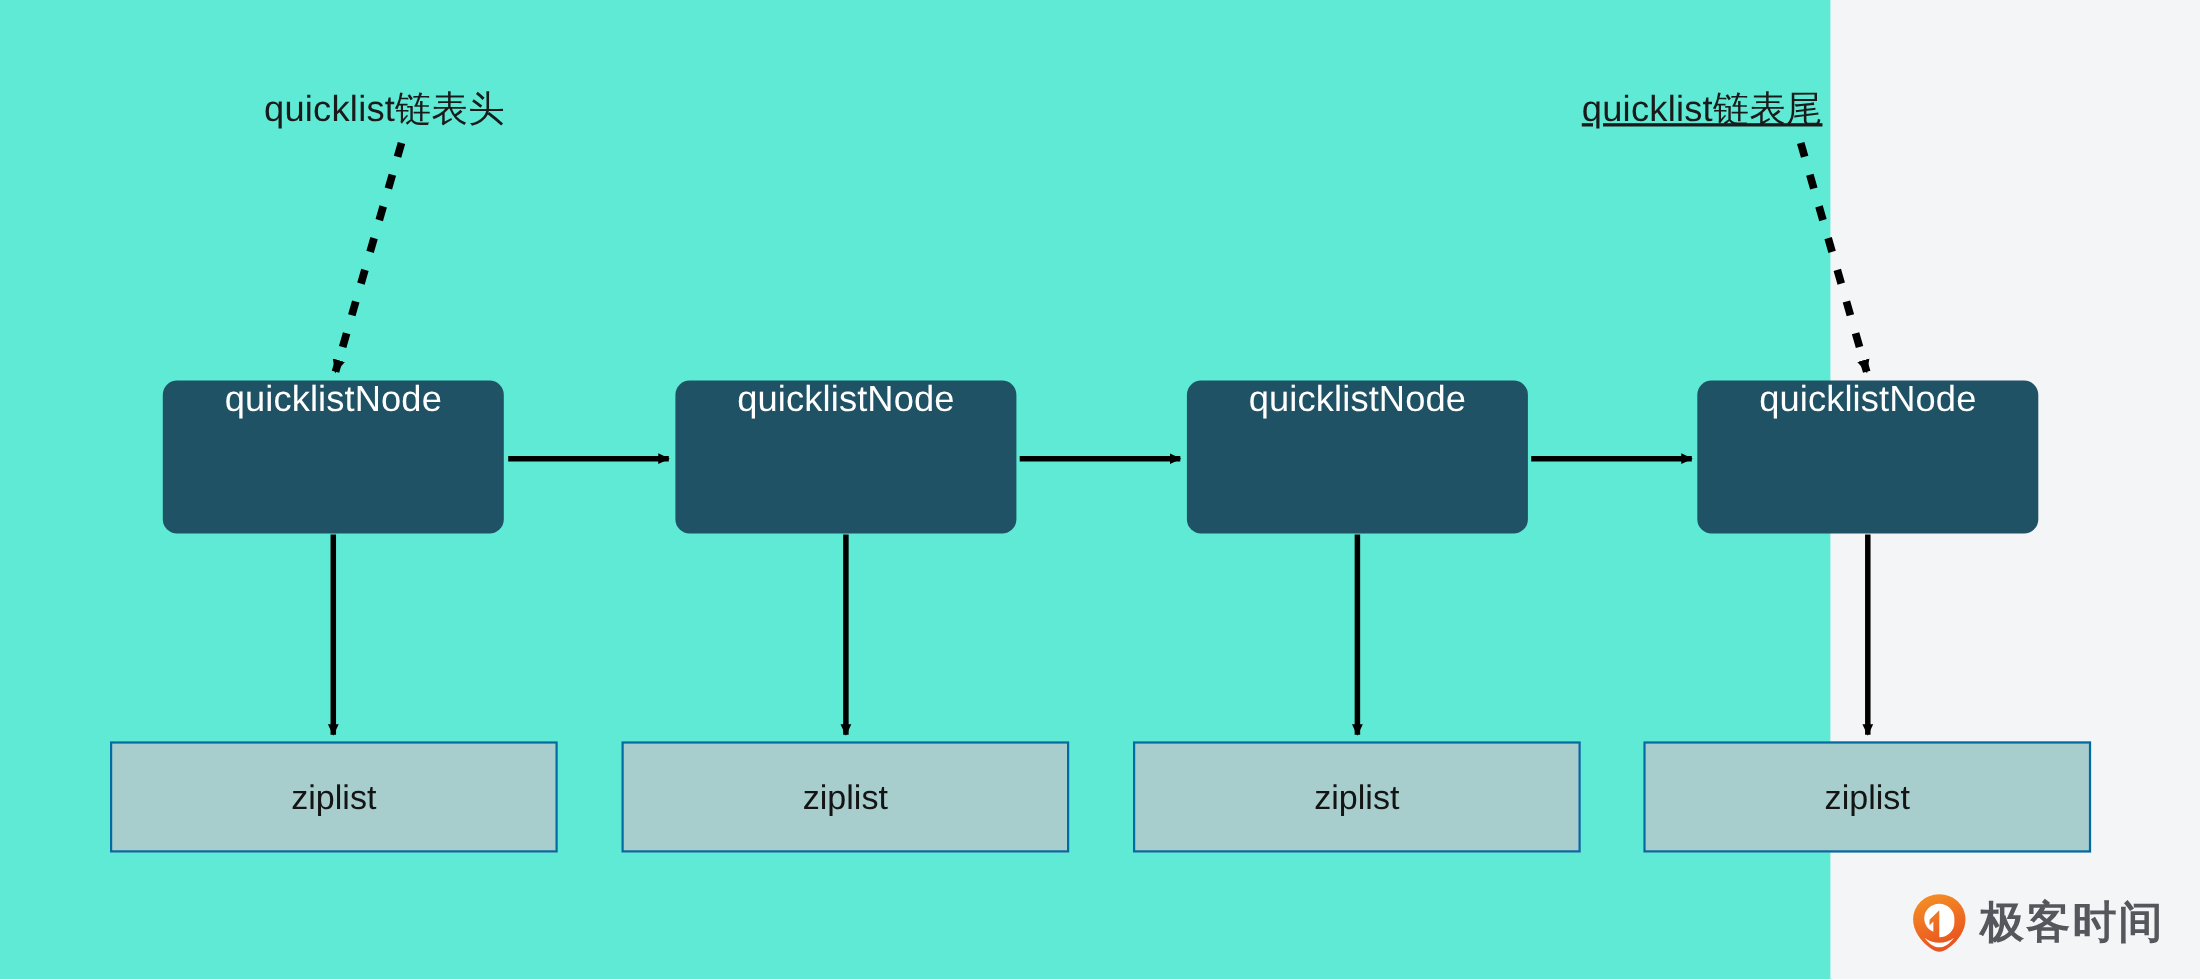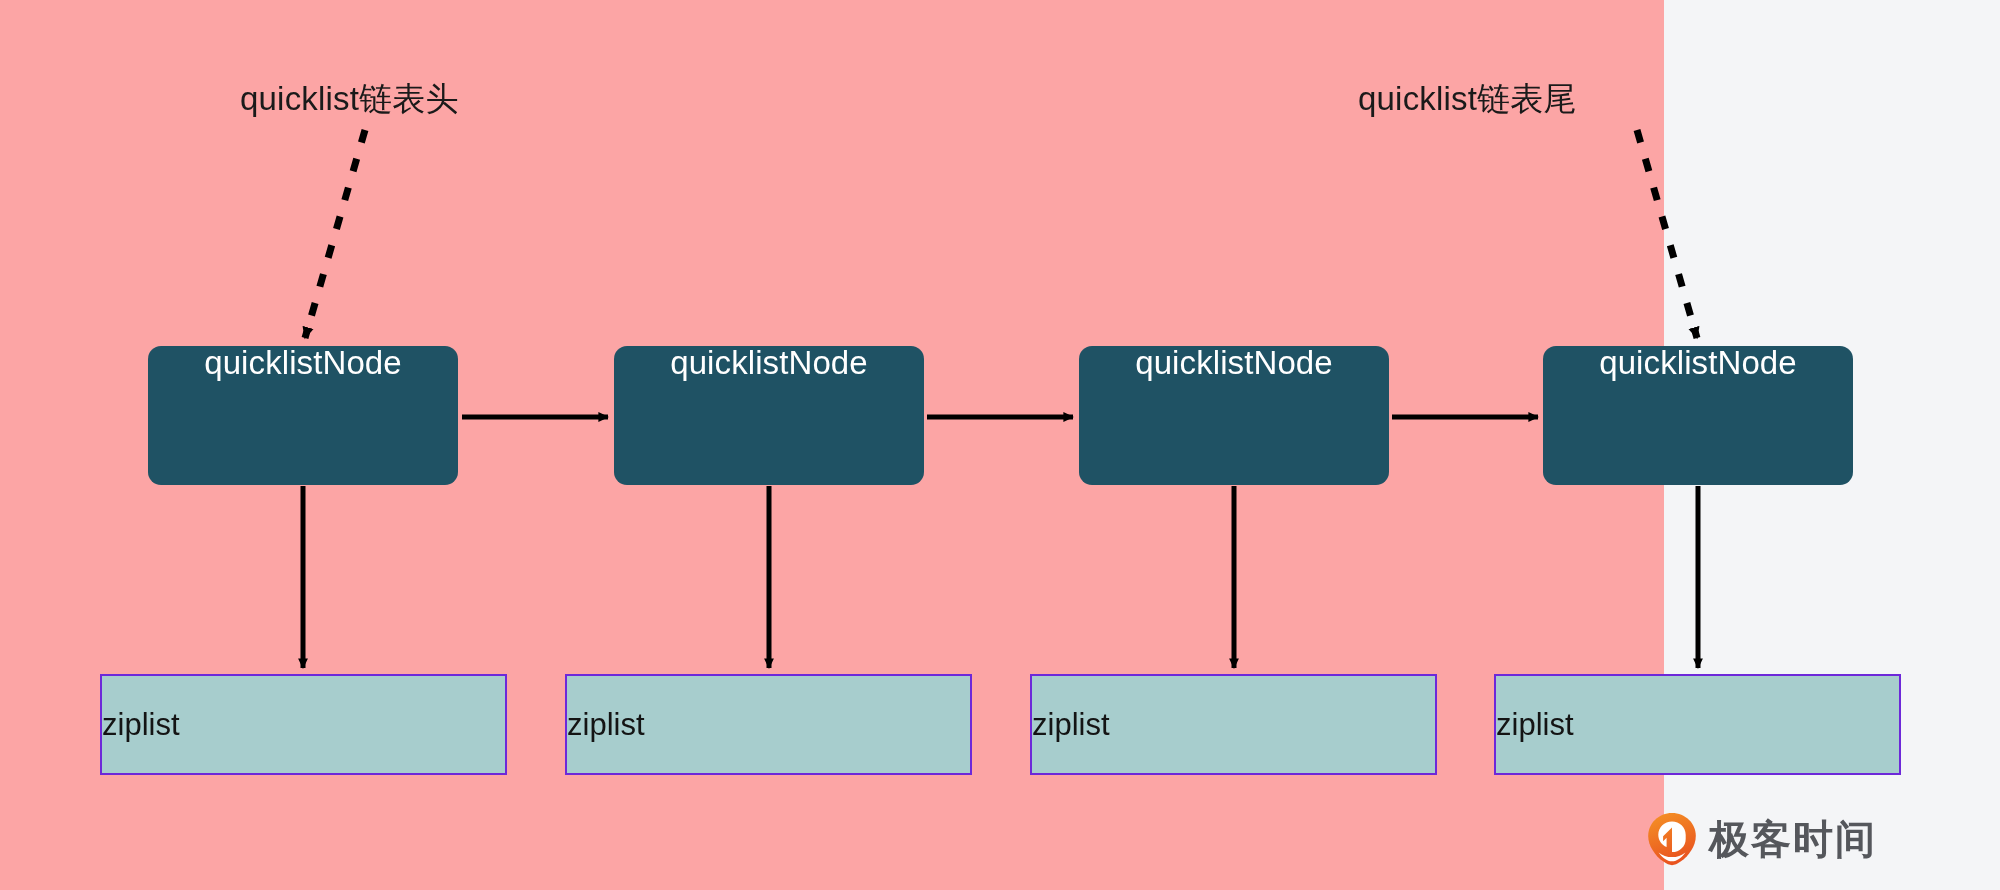--- a/index.html
+++ b/index.html
@@ -11,21 +11,21 @@
     width: 2000px;
     height: 890px;
     background: #f4f5f7;
     font-family: "Liberation Sans", "DejaVu Sans", sans-serif;
     overflow: hidden;
   }
   #canvas {
     position: relative;
     width: 1664px;
     height: 890px;
-    background: #fca5a5;
+    background: #5eead4;
   }
   #edges {
     position: absolute;
     left: 0;
     top: 0;
     width: 2000px;
     height: 890px;
     pointer-events: none;
   }
   .anno-label {
@@ -52,35 +52,35 @@
     font-size: 33px;
     line-height: 1;
     letter-spacing: 0.1px;
     white-space: nowrap;
   }
   .zip-box {
     position: absolute;
     width: 407px;
     height: 101px;
     background: #a7cdcd;
-    border: 2px solid #6d28d9;
+    border: 2px solid #0369a1;
     box-sizing: border-box;
     display: flex;
     align-items: center;
-    justify-content: flex-start;
+    justify-content: center;
   }
   .zip-box .zip-label {
     color: #141414;
     font-size: 31px;
     line-height: 1;
     white-space: nowrap;
   }
   #brand {
     position: absolute;
-    left: 1646px;
+    left: 1737px;
     top: 812px;
     display: flex;
     align-items: center;
     gap: 11px;
   }
   #brand .brand-text {
     font-size: 40px;
     line-height: 1;
     color: #55575c;
     letter-spacing: 2px;
@@ -117,21 +117,21 @@
     </g>
 
     <g stroke="#000000" stroke-width="7" fill="none" stroke-dasharray="13 17" stroke-linecap="butt">
       <line x1="365" y1="130" x2="305" y2="338" marker-end="url(#arrowDash)"></line>
       <line x1="1637" y1="130" x2="1697" y2="338" marker-end="url(#arrowDash)"></line>
     </g>
   </svg>
 
   <div class="anno-label" style="left:240px; top:82px;">quicklist链表头</div>
 
-  <div class="anno-label" style="left:1358px; top:82px;">quicklist链表尾</div>
+  <div class="anno-label" style="left:1438px; top:82px;text-decoration:underline;">quicklist链表尾</div>
 
   <div class="node-box" style="left:148px; top:346px;">
     <span class="node-label">quicklistNode</span>
   </div>
 
   <div class="node-box" style="left:614px; top:346px;">
     <span class="node-label">quicklistNode</span>
   </div>
 
   <div class="node-box" style="left:1079px; top:346px;">

